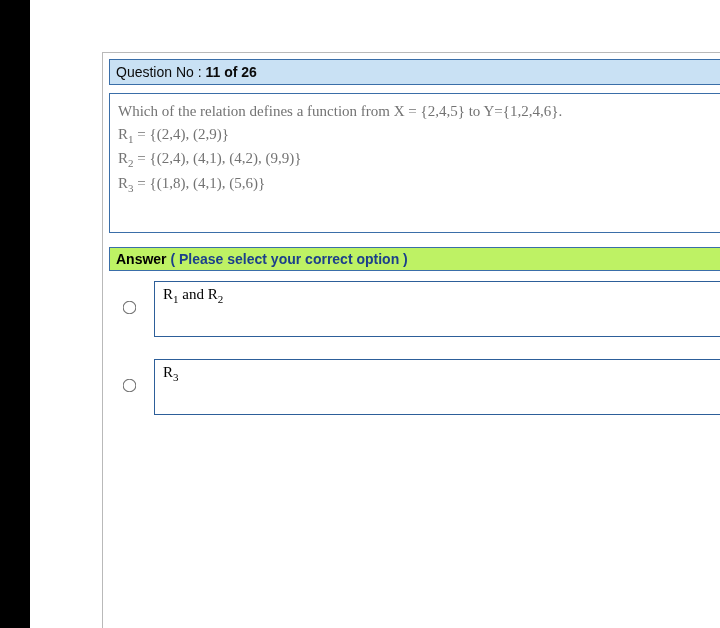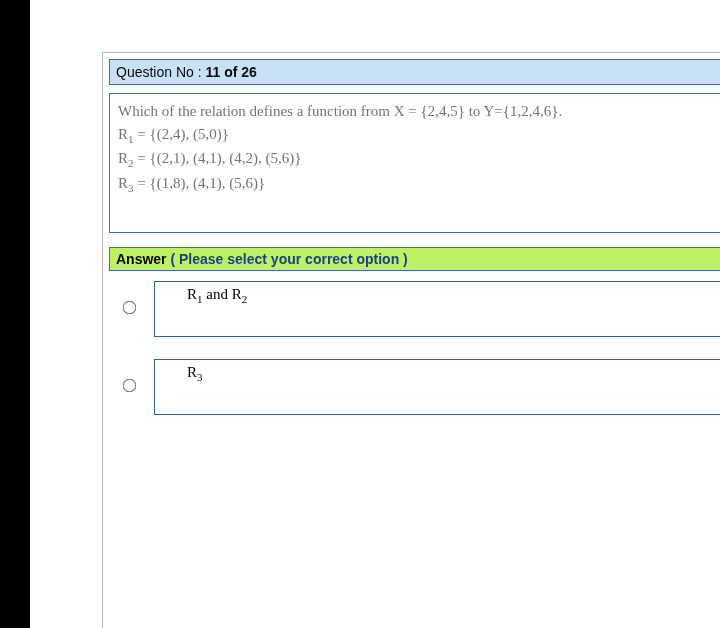--- a/index.html
+++ b/index.html
@@ -74,40 +74,40 @@
     transform: scale(1.05);
   }
   .optbox {
     border: 1px solid #2d5e99;
     border-right: none;
     min-height: 56px;
     flex: 1;
     padding: 4px 8px;
     font-size: 15px;
   }
-  .optbox .lbl { display: inline-block; margin-left: 24px; }
+  .optbox .lbl { display: inline-block; }
 </style>
 </head>
 <body>
 
 <div class="blackbar"></div>
 
 <div class="page">
 
   <div class="qhdr">
     <span>Question No : </span><b>11 of 26</b>
   </div>
 
   <div class="qbody">
     <div class="rline">Which of the relation defines a function from X = {2,4,5} to Y={1,2,4,6}.</div>
     <div class="rline">
-      <span>R</span><sub>1</sub><span> = {(2,4), (5,0)}</span>
+      <span>R</span><sub>1</sub><span> = {(2,4), (2,9)}</span>
     </div>
     <div class="rline">
-      <span>R</span><sub>2</sub><span> = {(2,1), (4,1), (4,2), (5,6)}</span>
+      <span>R</span><sub>2</sub><span> = {(2,4), (4,1), (4,2), (9,9)}</span>
     </div>
     <div class="rline">
       <span>R</span><sub>3</sub><span> = {(1,8), (4,1), (5,6)}</span>
     </div>
   </div>
 
   <div class="gap"></div>
 
   <div class="ahdr">
     <span class="lead">Answer </span><span class="hint">( Please select your correct option )</span>

